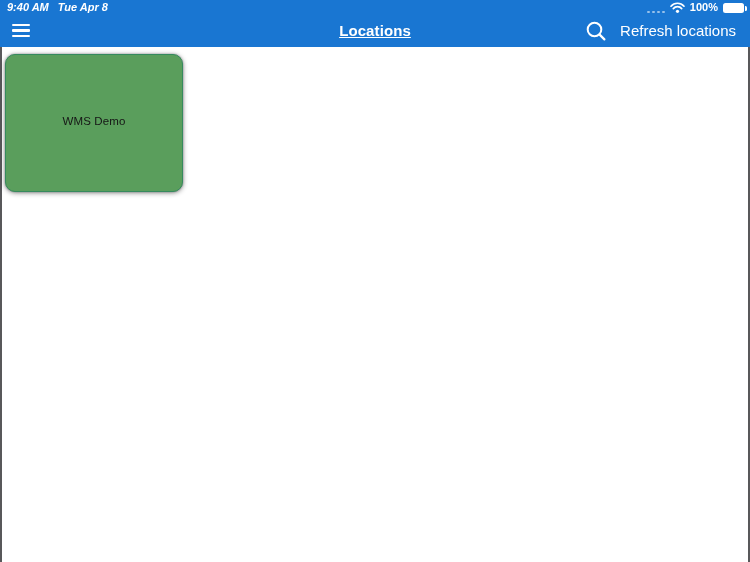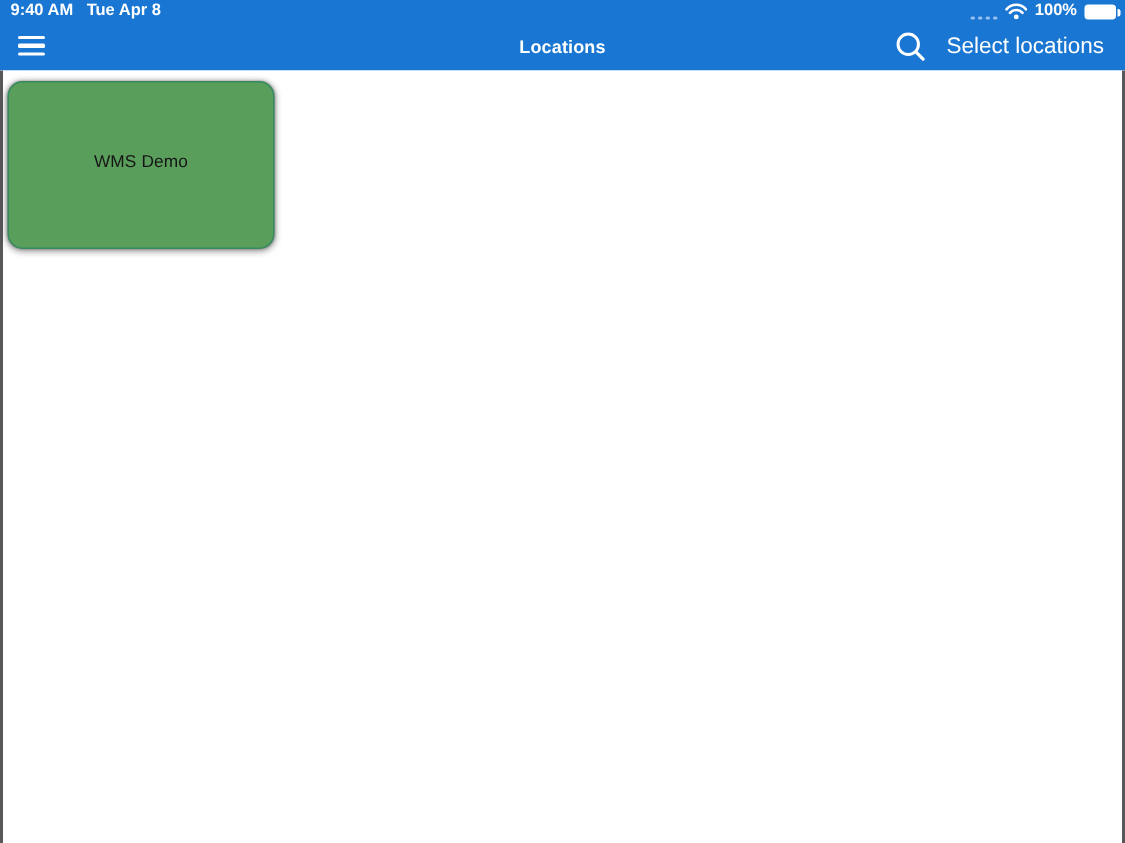--- a/index.html
+++ b/index.html
@@ -6,59 +6,59 @@
   html, body { width: 750px; height: 562px; overflow: hidden; }
   body { font-family: "Liberation Sans", sans-serif; background: #ffffff; }
   .app { width: 750px; height: 562px; display: flex; flex-direction: column; }
 
   
   .status-bar {
     height: 14px; background: #1976D2; color: #ffffff;
     display: flex; justify-content: space-between; align-items: center;
     padding: 0 6px 0 7px; font-size: 11px; font-weight: 700;
   }
-  .status-left { display: flex; gap: 9px; line-height: 14px; }
+  .status-left { display: flex; gap: 9px; line-height: 14px; font-style: italic; }
   .status-right { display: flex; gap: 5px; align-items: flex-end; }
   .cell-dots { display: inline-flex; gap: 2.5px; align-items: center; opacity: 0.55; }
   .cell-dots i { width: 2.5px; height: 2.5px; border-radius: 50%; background: #fff; display: block; }
   .wifi-svg { display: block; }
   .battery { position: relative; width: 21px; height: 10px; background: #ffffff;
     border-radius: 2.5px; display: inline-block; }
   .battery .nub { position: absolute; right: -2.5px; top: 2.5px; width: 2px; height: 5px;
     background: #ffffff; border-radius: 0 1.5px 1.5px 0; }
 
   
   .nav-bar {
     height: 33px; background: #1976D2; color: #ffffff;
     display: flex; align-items: center; position: relative;
     padding: 0 14px 0 10px;
   }
   .hamburger { background: none; border: none; cursor: pointer; padding: 4px 2px; }
   .bars { display: flex; flex-direction: column; gap: 3px; width: 18px; }
   .bars i { display: block; height: 2.4px; background: #ffffff; border-radius: 1px; }
   .nav-title {
     position: absolute; left: 50%; transform: translateX(-50%);
-    font-size: 12px; font-weight: 700; letter-spacing: 0.1px; white-space: nowrap;
+    font-size: 15px; font-weight: 700; letter-spacing: 0.1px; white-space: nowrap; text-decoration: underline;
   }
   .nav-actions { margin-left: auto; display: flex; align-items: center; gap: 13px; }
   .nav-actions button {
     background: none; border: none; color: #ffffff; cursor: pointer;
     font-family: "Liberation Sans", sans-serif; font-size: 15px; padding: 0; line-height: 33px;
     white-space: nowrap;
   }
   .icon-btn { display: flex; align-items: center; }
 
   
   .content {
     flex: 1; background: #ffffff; position: relative;
     border-left: 2px solid #58585A; border-right: 2px solid #58585A;
     padding: 7px 0 0 3px;
   }
   .tile {
-    width: 178px; height: 112px; background: #5A9E5C;
+    width: 178px; height: 138px; background: #5A9E5C;
     border: 1px solid #368A5E; border-radius: 10px;
     box-shadow: 0 1px 5px rgba(0,0,0,0.45), 0 0 2px rgba(0,0,0,0.3);
     display: flex; align-items: center; justify-content: center;
     cursor: pointer; padding-bottom: 5px;
   }
   .tile-label { font-size: 11.5px; color: #161616; letter-spacing: 0.1px; }
 </style>
 </head>
 <body>
 
@@ -97,21 +97,21 @@
         </span>
     </button>
     <div class="nav-title">Locations</div>
     <div class="nav-actions">
       <button class="icon-btn">
         <svg width="22" height="22" viewBox="0 0 22 22">
           <circle cx="9.5" cy="9.5" r="6.8" stroke="#ffffff" stroke-width="2" fill="none"></circle>
           <line x1="14.6" y1="14.6" x2="19.4" y2="19.4" stroke="#ffffff" stroke-width="2.2" stroke-linecap="round"></line>
         </svg>
       </button>
-      <button>Select locations</button>
+      <button>Refresh locations</button>
     </div>
   </div>
 
   <div class="content">
     <div class="tile">
       <span class="tile-label">WMS Demo</span>
     </div>
   </div>
 
 </div>

